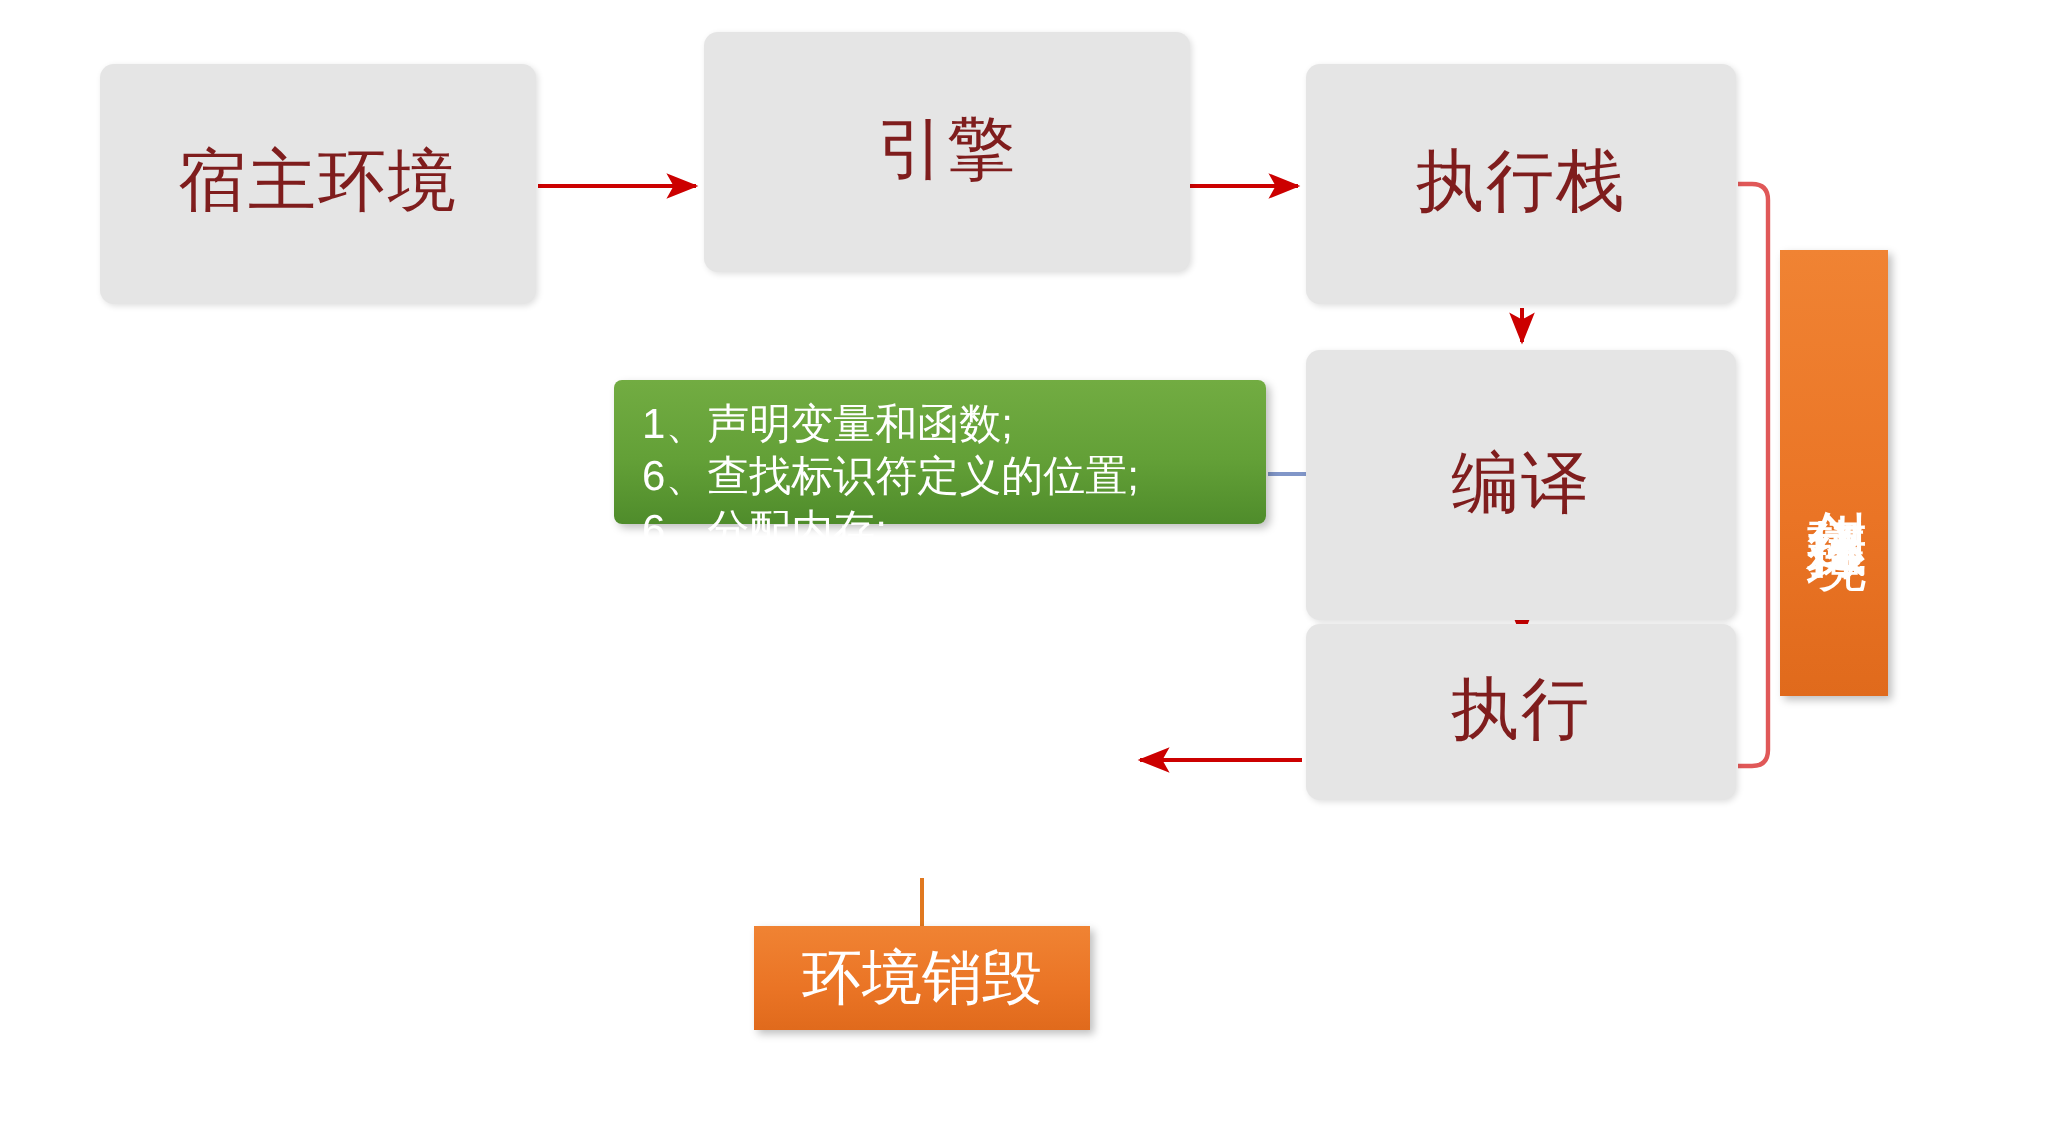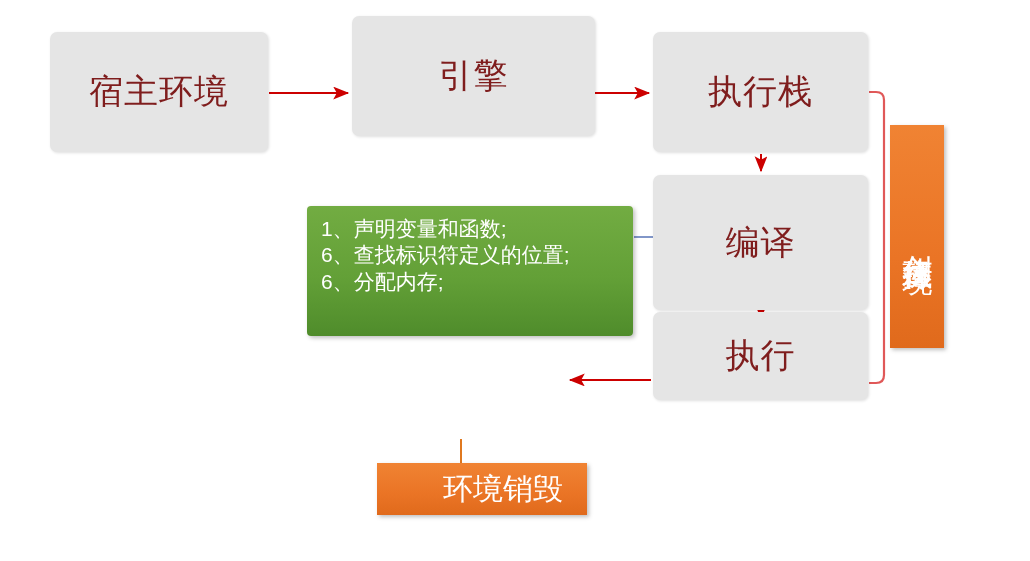--- a/index.html
+++ b/index.html
@@ -112,27 +112,27 @@
 
   <div class="node" style="left:653px; top:175px; width:215px; height:135px;">
     <span>编译</span>
   </div>
 
   <div class="node" style="left:653px; top:312px; width:215px; height:88px;">
     <span>执行</span>
   </div>
 
 
-  <div class="note-green" style="left:307px; top:206px; width:326px; height:130px;">
+  <div class="note-green" style="left:307px; top:190px; width:326px; height:72px;">
     <div>1、声明变量和函数;</div>
     <div>6、查找标识符定义的位置;</div>
     <div>6、分配内存;</div>
   </div>
 
   <div class="tag-orange tag-vertical" style="left:890px; top:125px; width:54px; height:223px;">
     <span>创建执行环境</span>
   </div>
 
-  <div class="tag-orange" style="left:377px; top:463px; width:168px; height:52px;padding-left:42px;">
+  <div class="tag-orange" style="left:377px; top:463px; width:168px; height:52px;">
     <span>环境销毁</span>
   </div>
 
 </div>
 
 </body></html>

